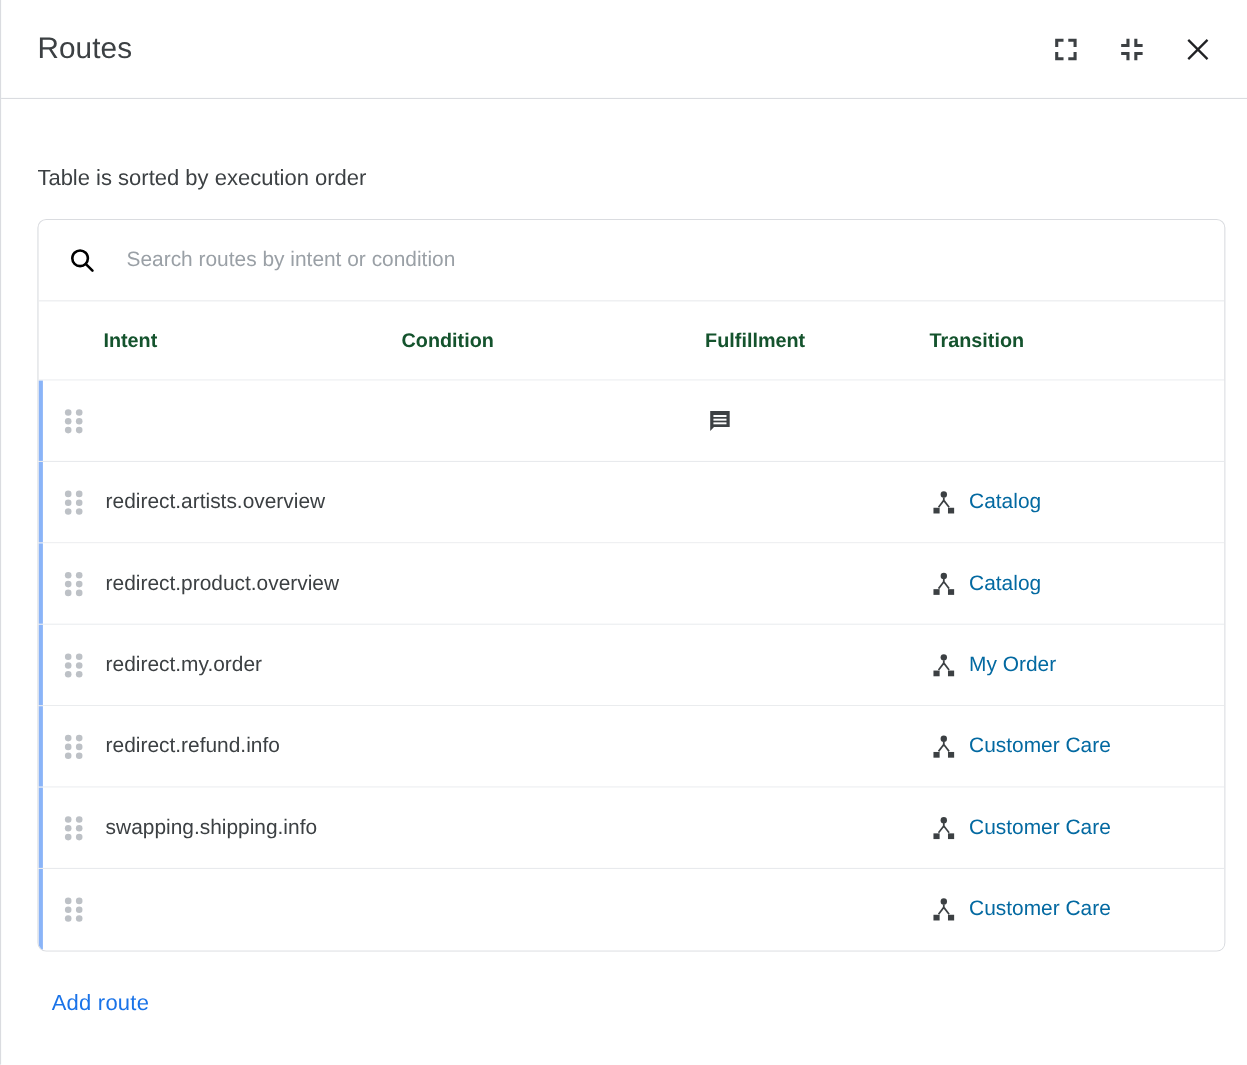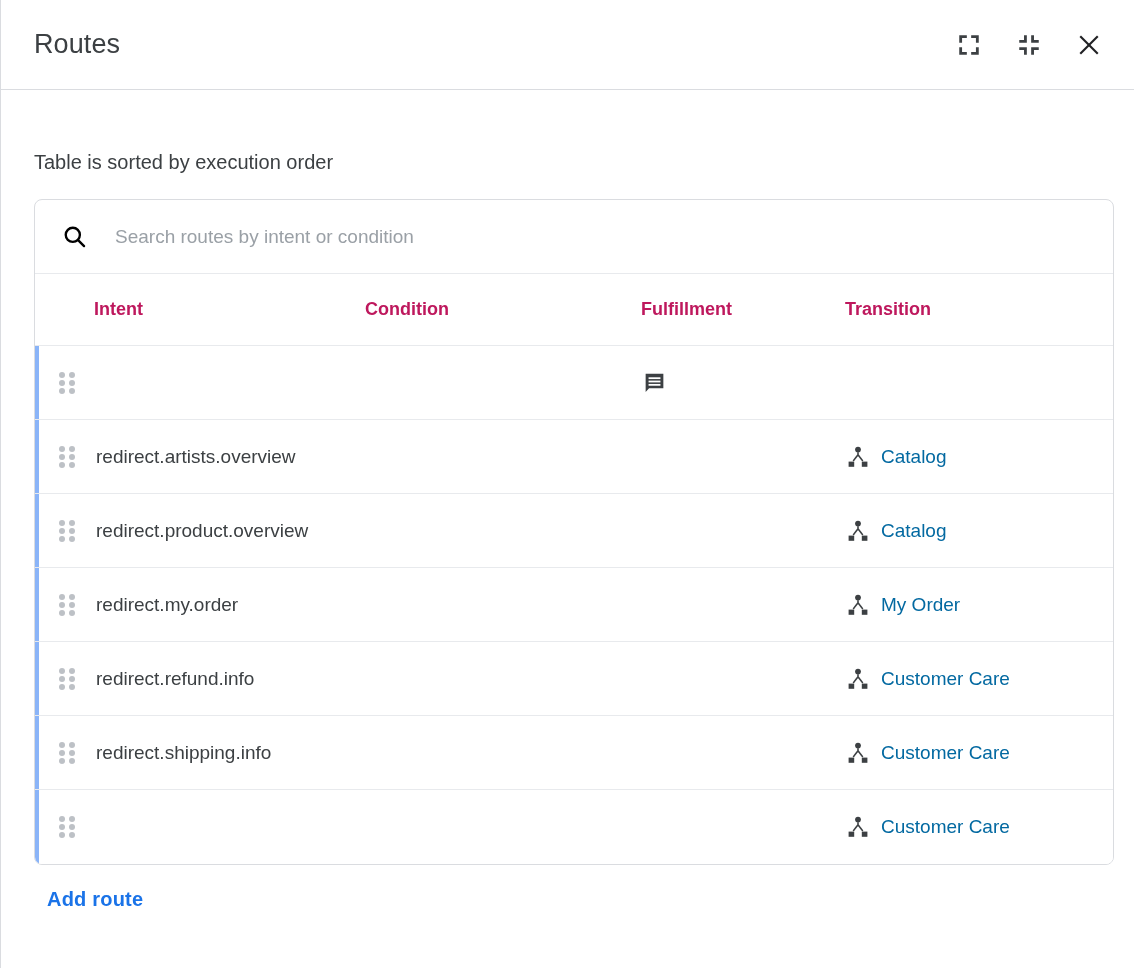--- a/index.html
+++ b/index.html
@@ -124,21 +124,21 @@
     height: 72px;
     display: flex;
     align-items: center;
     box-sizing: border-box;
     border-bottom: 1px solid #e8eaed;
     position: relative;
   }
   .th {
     font-size: 18px;
     font-weight: bold;
-    color: #be185d;
+    color: #14532d;
     position: absolute;
     white-space: nowrap;
   }
   .th-intent      { left: 59px; }
   .th-condition   { left: 330px; }
   .th-fulfillment { left: 606px; }
   .th-transition  { left: 810px; }
 
   .table-row {
     display: flex;
@@ -214,23 +214,23 @@
     flex: 0 0 auto;
     width: 26px;
     height: 26px;
     display: flex;
     align-items: center;
     justify-content: center;
   }
 
   .add-route {
     display: inline-block;
-    margin: 23px 0 0 13px;
+    margin: 36px 0 0 13px;
     font-size: 20px;
-    font-weight: bold;
+    font-weight: normal;
     color: #1a73e8;
     cursor: pointer;
     letter-spacing: 0.2px;
     background: none;
     border: none;
     padding: 0;
     font-family: "Liberation Sans", sans-serif;
   }
 </style>
 </head>
@@ -442,21 +442,21 @@
         <div class="table-row">
           <span class="row-accent"></span>
           <span class="drag-handle">
             <i></i>
               <i></i>
               <i></i>
               <i></i>
               <i></i>
               <i></i>
           </span>
-          <span class="cell cell-intent">redirect.shipping.info</span>
+          <span class="cell cell-intent">swapping.shipping.info</span>
           <span class="cell cell-condition"></span>
           <span class="cell cell-fulfillment"></span>
           <span class="cell cell-transition">
             <span class="tree-icon">
               <svg width="24" height="24" viewBox="0 0 24 24" fill="#3c4043">
                 <circle cx="12" cy="4.6" r="2.9"></circle>
                 <rect x="2.6" y="16.6" width="5.6" height="5.2"></rect>
                 <rect x="15.8" y="16.6" width="5.6" height="5.2"></rect>
                 <path d="M11.2 7.2h1.6v4.1h-1.6z"></path>
                 <path d="M11.6 10.6l1.2-1 4.6 6-1.2 1z"></path>

